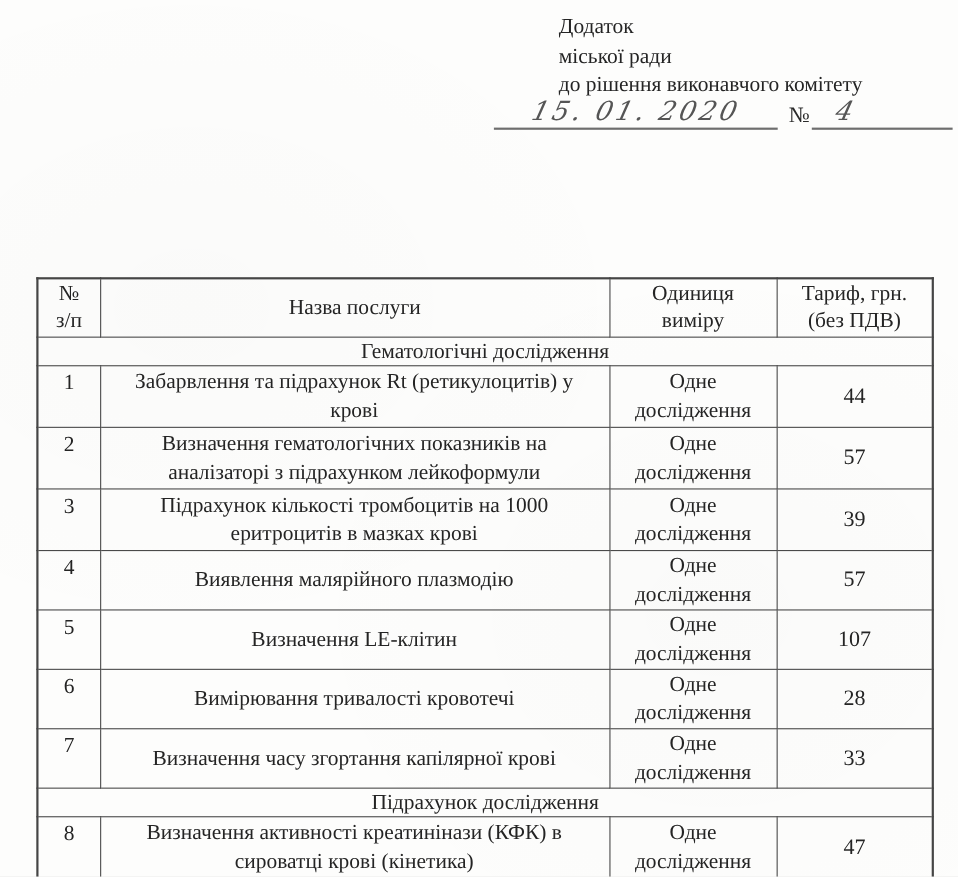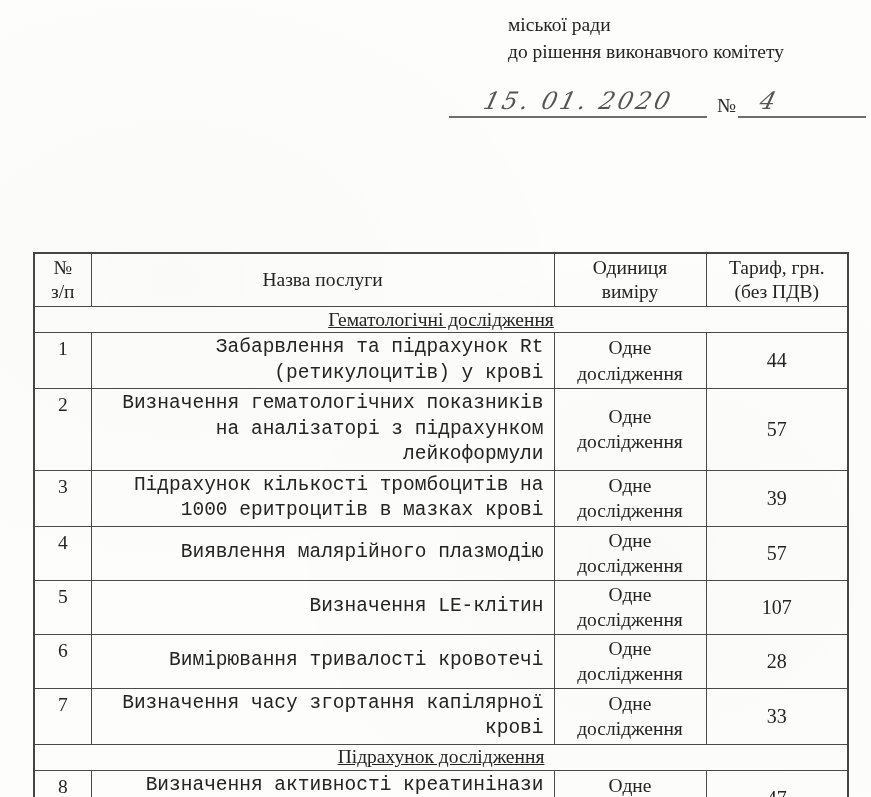--- a/index.html
+++ b/index.html
@@ -104,55 +104,54 @@
     line-height: 24px;
     padding: 2px 2px;
   }
   .tariff-table thead th span { display: block; }
   tr.section-row td {
     height: 26px;
     text-align: center;
     vertical-align: middle;
     padding: 0;
     line-height: 24px;
-    text-decoration: underline;
   }
   tr.data-row { height: 54px; }
   td.c-num {
     text-align: center;
     vertical-align: top;
     padding-top: 5px;
     line-height: 22px;
   }
   td.c-service {
-    text-align: right;
+    text-align: center;
     vertical-align: middle;
     padding: 2px 10px 2px 9px;
     line-height: 25.5px;
-    font-family: Liberation Mono, monospace;
   }
   td.c-unit {
     text-align: center;
     vertical-align: middle;
     line-height: 25.5px;
     padding: 0 8px;
   }
   td.c-tariff {
     text-align: center;
     vertical-align: middle;
     font-size: 20px;
     margin-top: 34px;
   }
 </style>
 </head>
 <body>
 
 <div class="page">
 
   <div class="annex">
+    <div>Додаток</div>
     <div>міської ради</div>
     <div>до рішення виконавчого комітету</div>
   </div>
 
   <div class="hw-row">
     <span class="hw-date hw-underline"><span class="hw-text">15. 01. 2020</span></span>
     <span class="no-sign">№</span>
     <span class="hw-num hw-underline"><span class="hw-text">4</span></span>
   </div>
 

